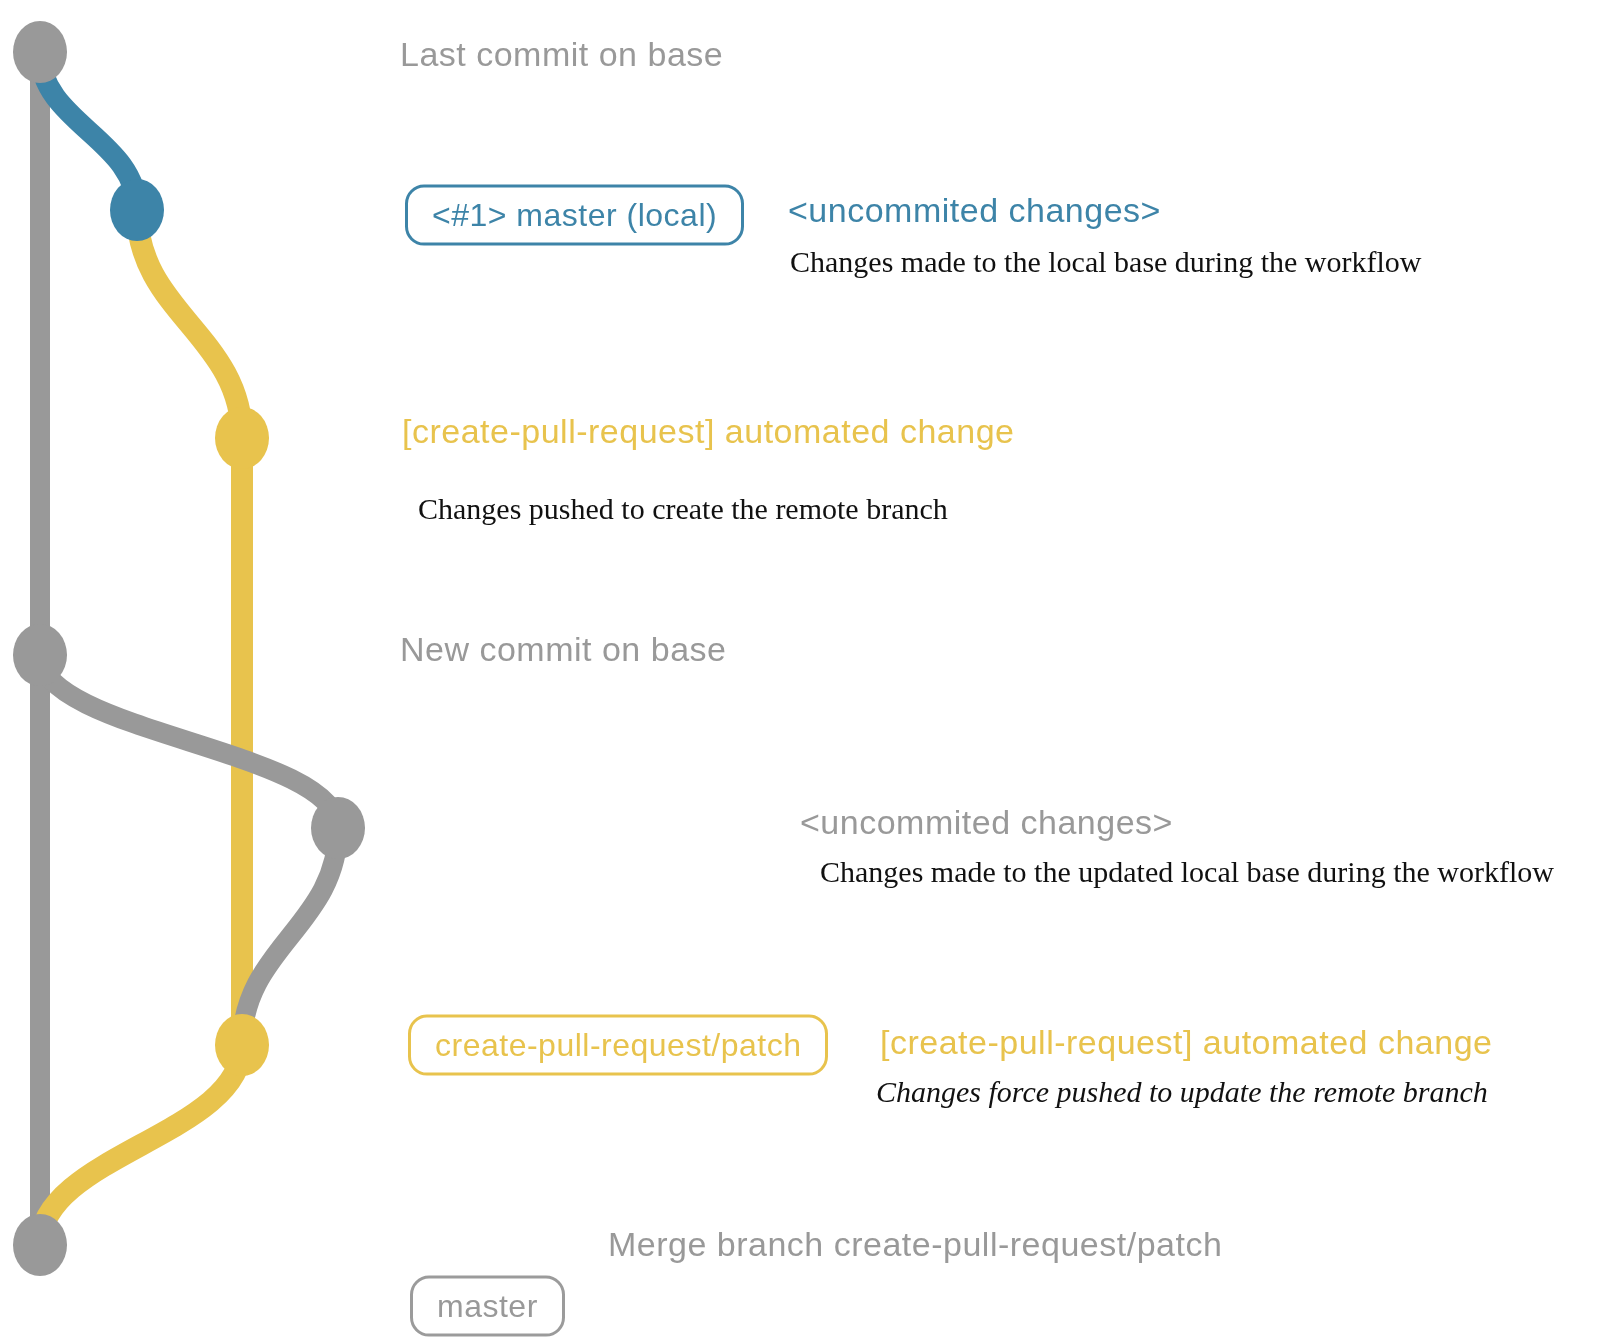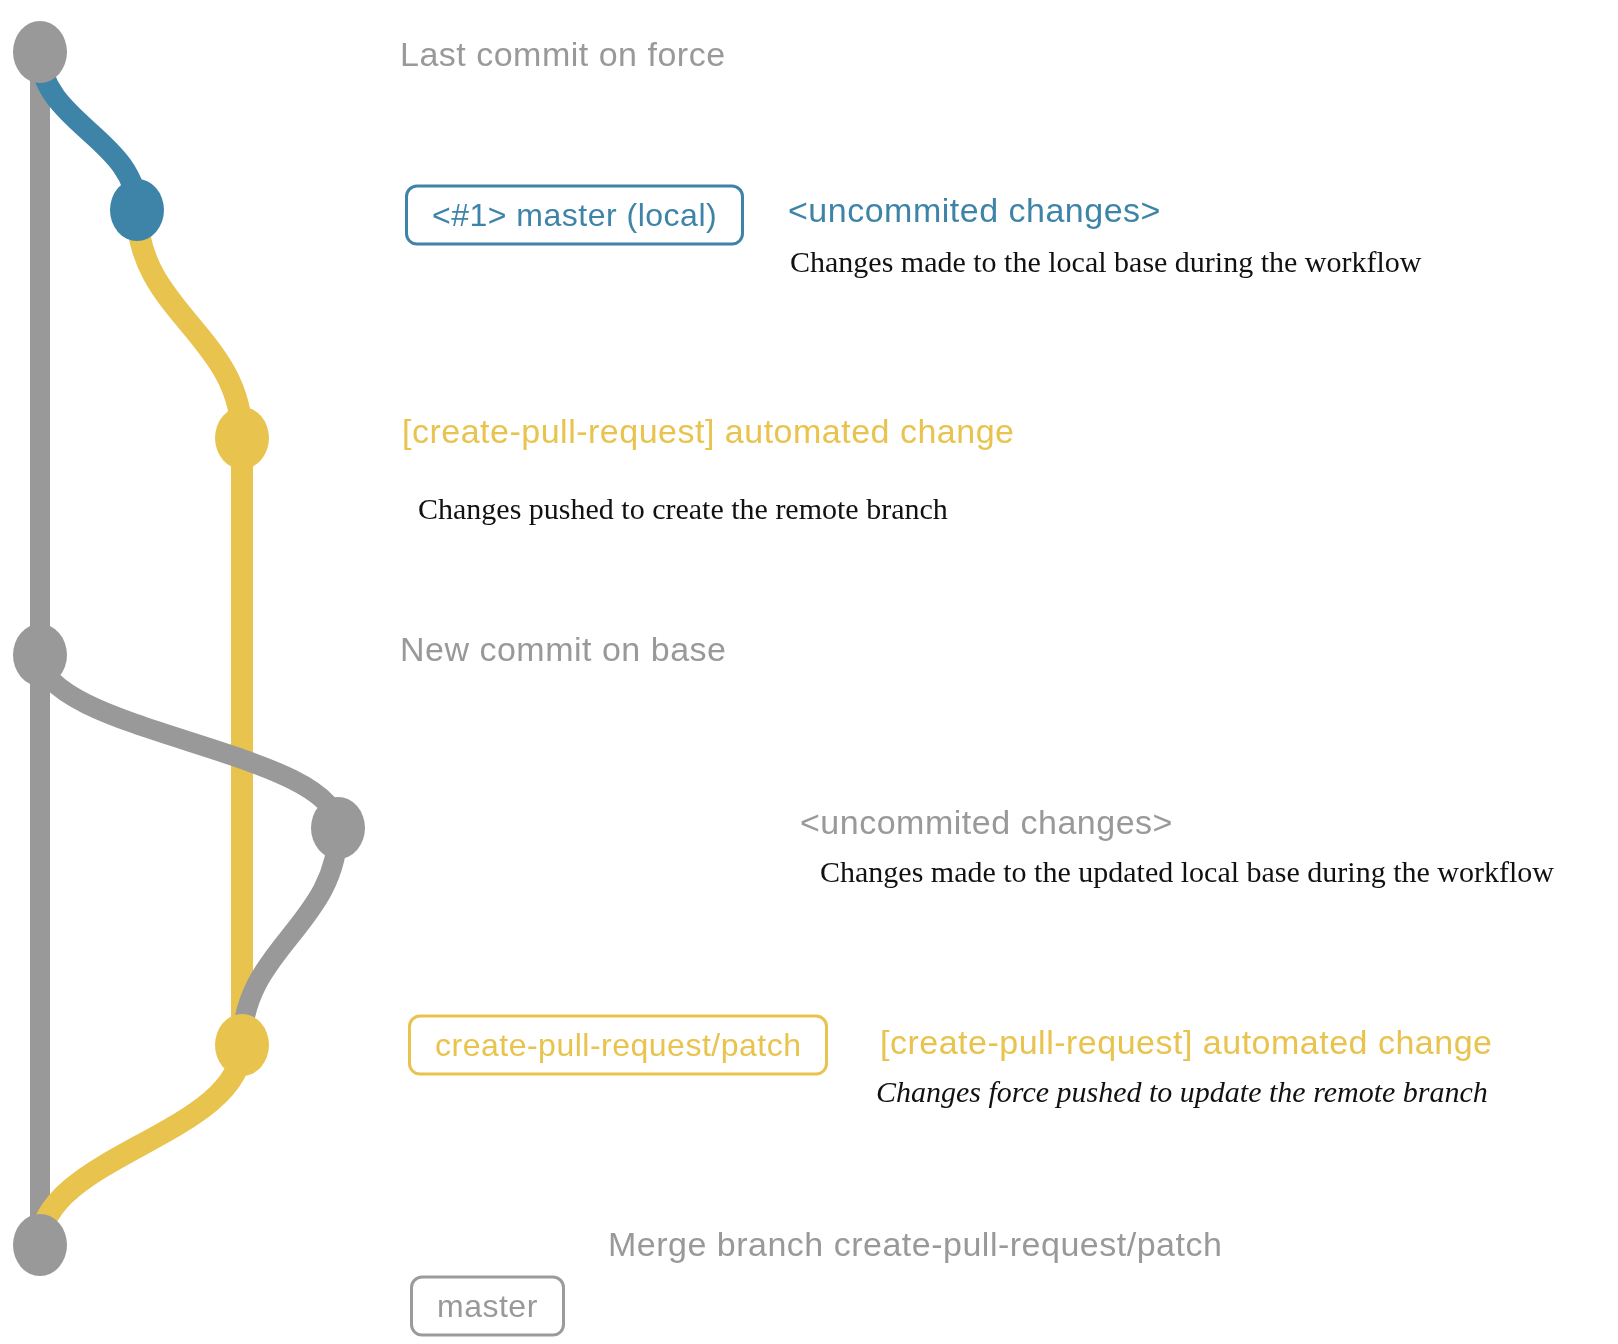--- a/index.html
+++ b/index.html
@@ -31,21 +31,21 @@
     font-size: 34px;
     letter-spacing: 0.5px;
   }
   .cap {
     font-family: "Liberation Serif", serif;
     font-size: 30px;
     color: #111111;
   }
   .badge {
     border: 3px solid;
-    border-radius: 12px;
+    border-radius: 19px;
     padding: 9px 24px;
     font-size: 32px;
     letter-spacing: 0.5px;
     background: #ffffff;
   }
   .c-gray   { color: #999999; border-color: #9b9b9b; }
   .c-blue   { color: #3d84a8; border-color: #3d84a8; }
   .c-yellow { color: #e8c34d; border-color: #e8c34d; }
 
   
@@ -80,21 +80,21 @@
       <path d="M 338 828 C 338 925.65 242 947.35 242 1045" fill="none" stroke="#999999" stroke-width="20"></path>
       <ellipse cx="40" cy="52" rx="27" ry="31" fill="#999999"></ellipse>
       <ellipse cx="137" cy="210" rx="27" ry="31" fill="#3d84a8"></ellipse>
       <ellipse cx="242" cy="438" rx="27" ry="31" fill="#e8c34d"></ellipse>
       <ellipse cx="40" cy="655" rx="27" ry="31" fill="#999999"></ellipse>
       <ellipse cx="338" cy="828" rx="27" ry="31" fill="#999999"></ellipse>
       <ellipse cx="242" cy="1045" rx="27" ry="31" fill="#e8c34d"></ellipse>
       <ellipse cx="40" cy="1245" rx="27" ry="31" fill="#999999"></ellipse>
     </svg>
 
-  <div class="lbl c-gray" id="lbl-last">Last commit on force</div>
+  <div class="lbl c-gray" id="lbl-last">Last commit on base</div>
 
   <div class="badge c-blue" id="b1">&lt;#1&gt; master (local)</div>
   <div class="tag c-blue" id="t1">&lt;uncommited changes&gt;</div>
   <div class="cap" id="c1">Changes made to the local base during the workflow</div>
 
   <div class="tag c-yellow" id="t2">[create-pull-request] automated change</div>
   <div class="cap" id="c2">Changes pushed to create the remote branch</div>
 
   <div class="lbl c-gray" id="lbl-new">New commit on base</div>
 

